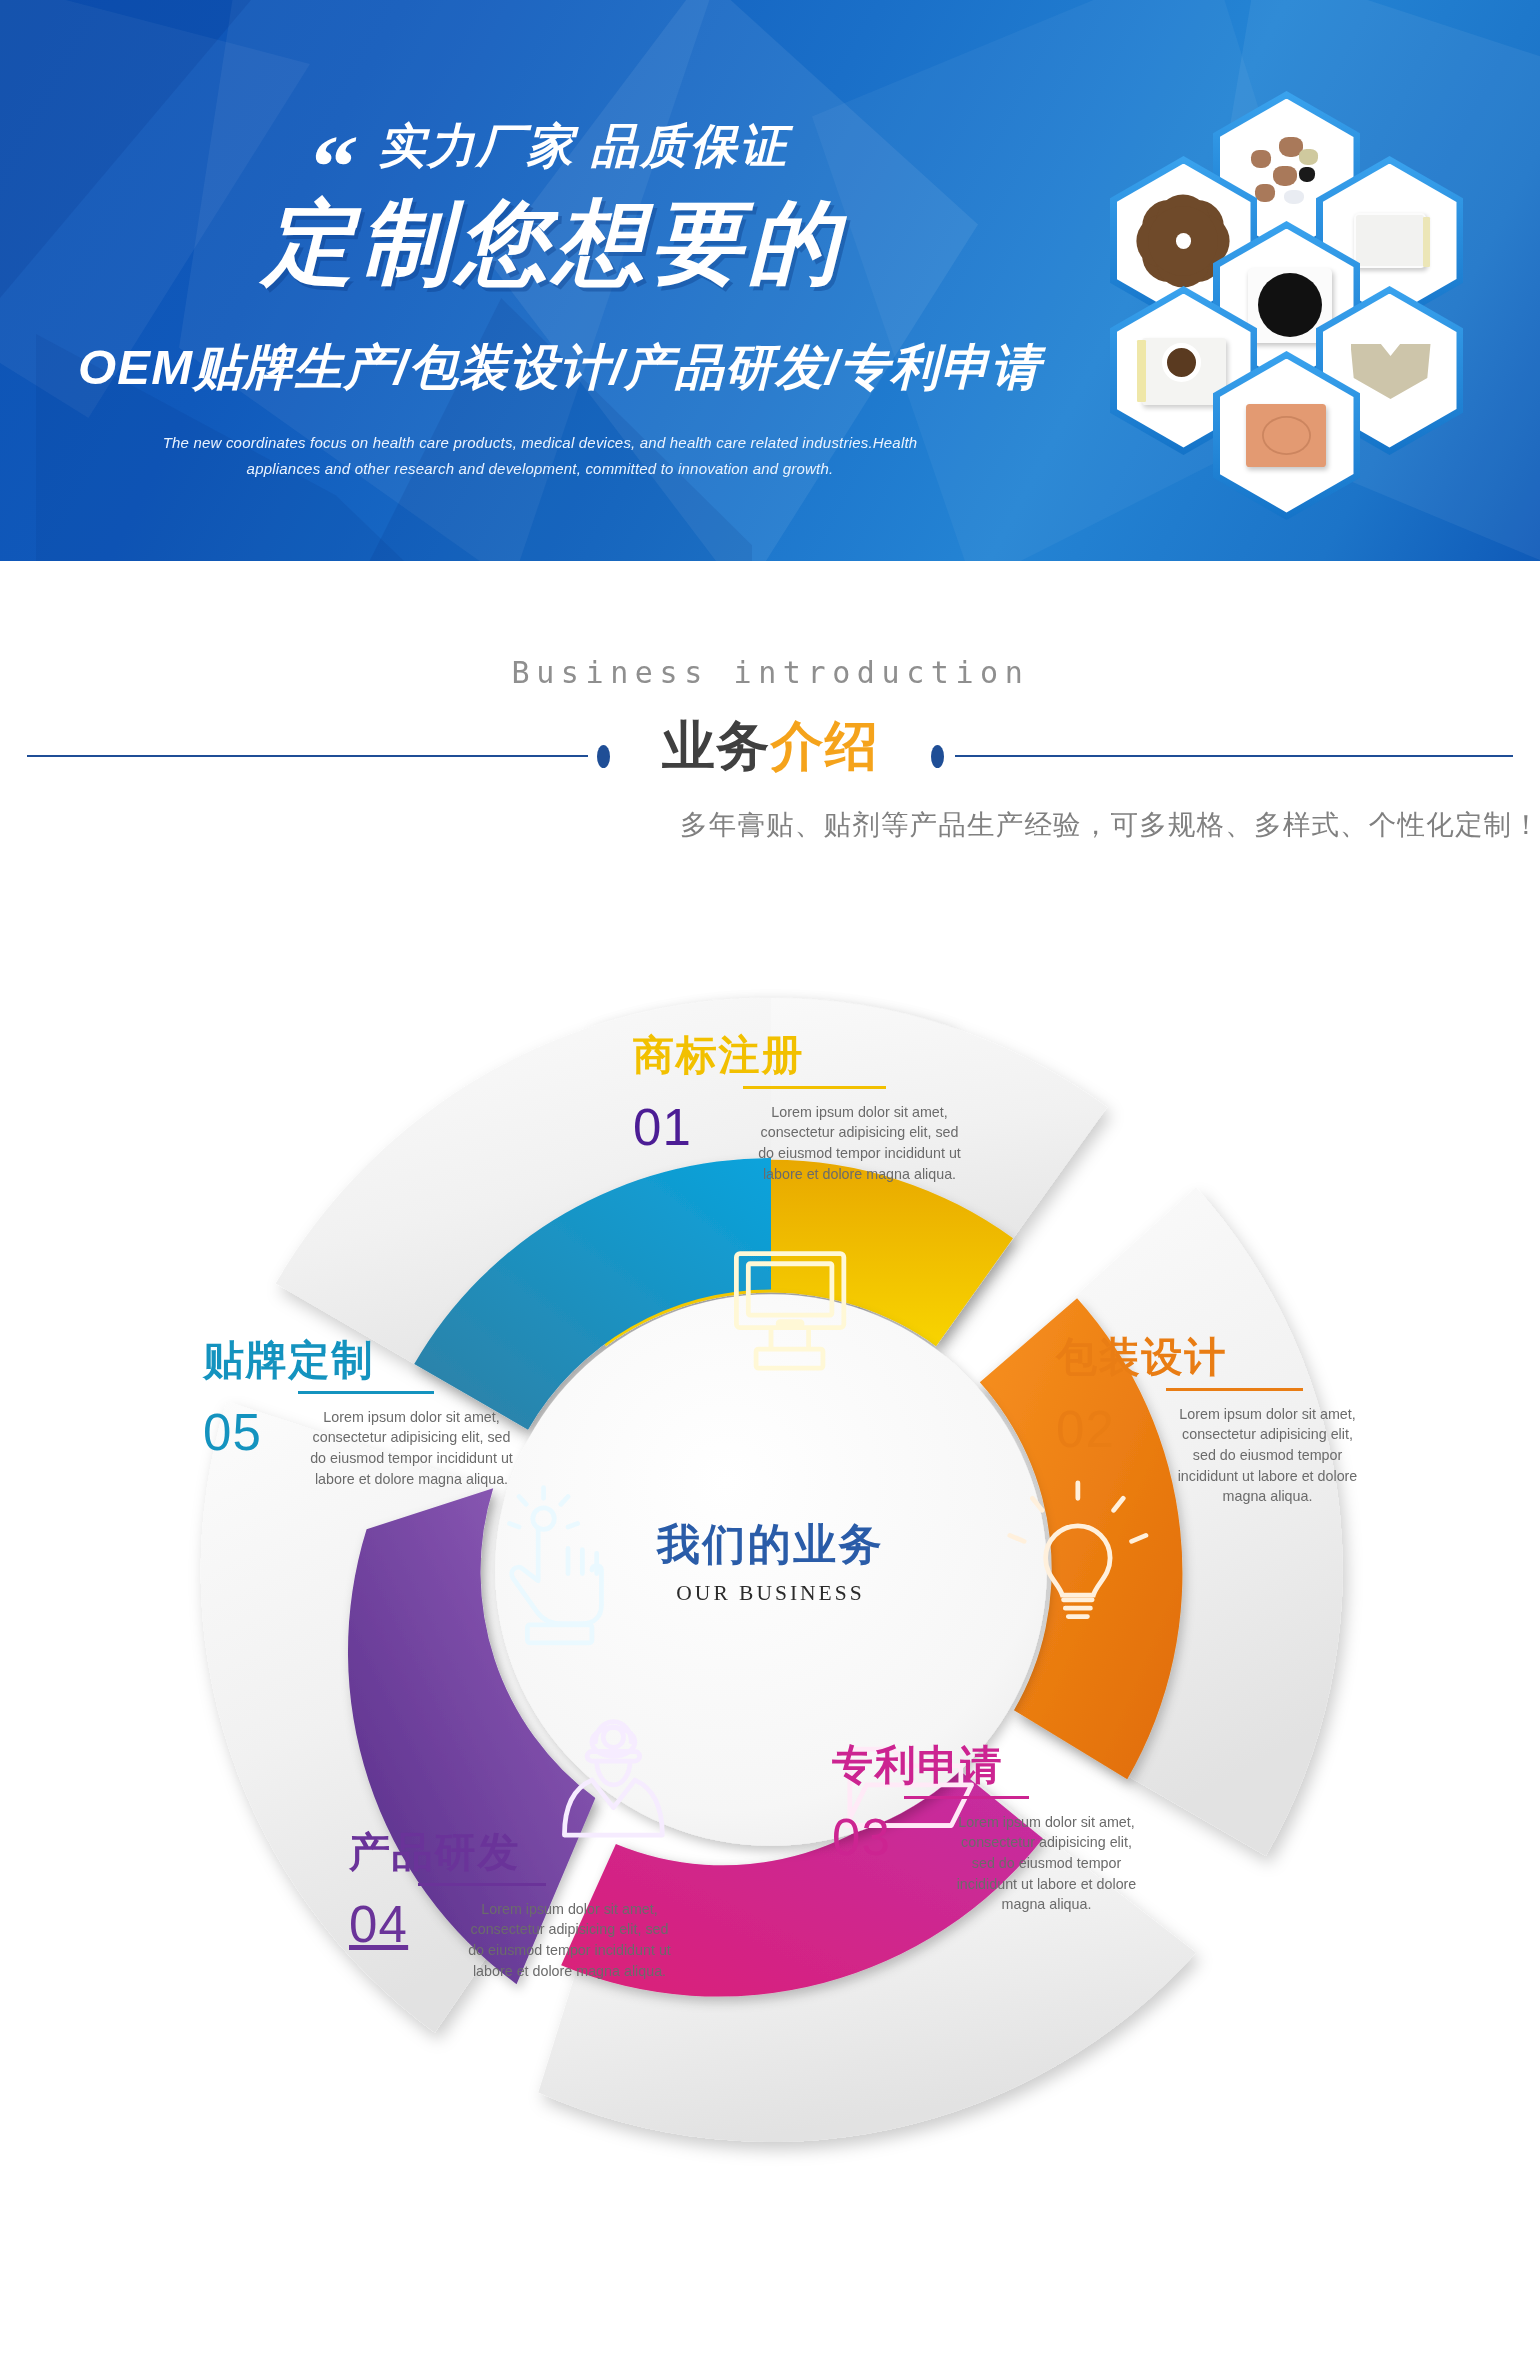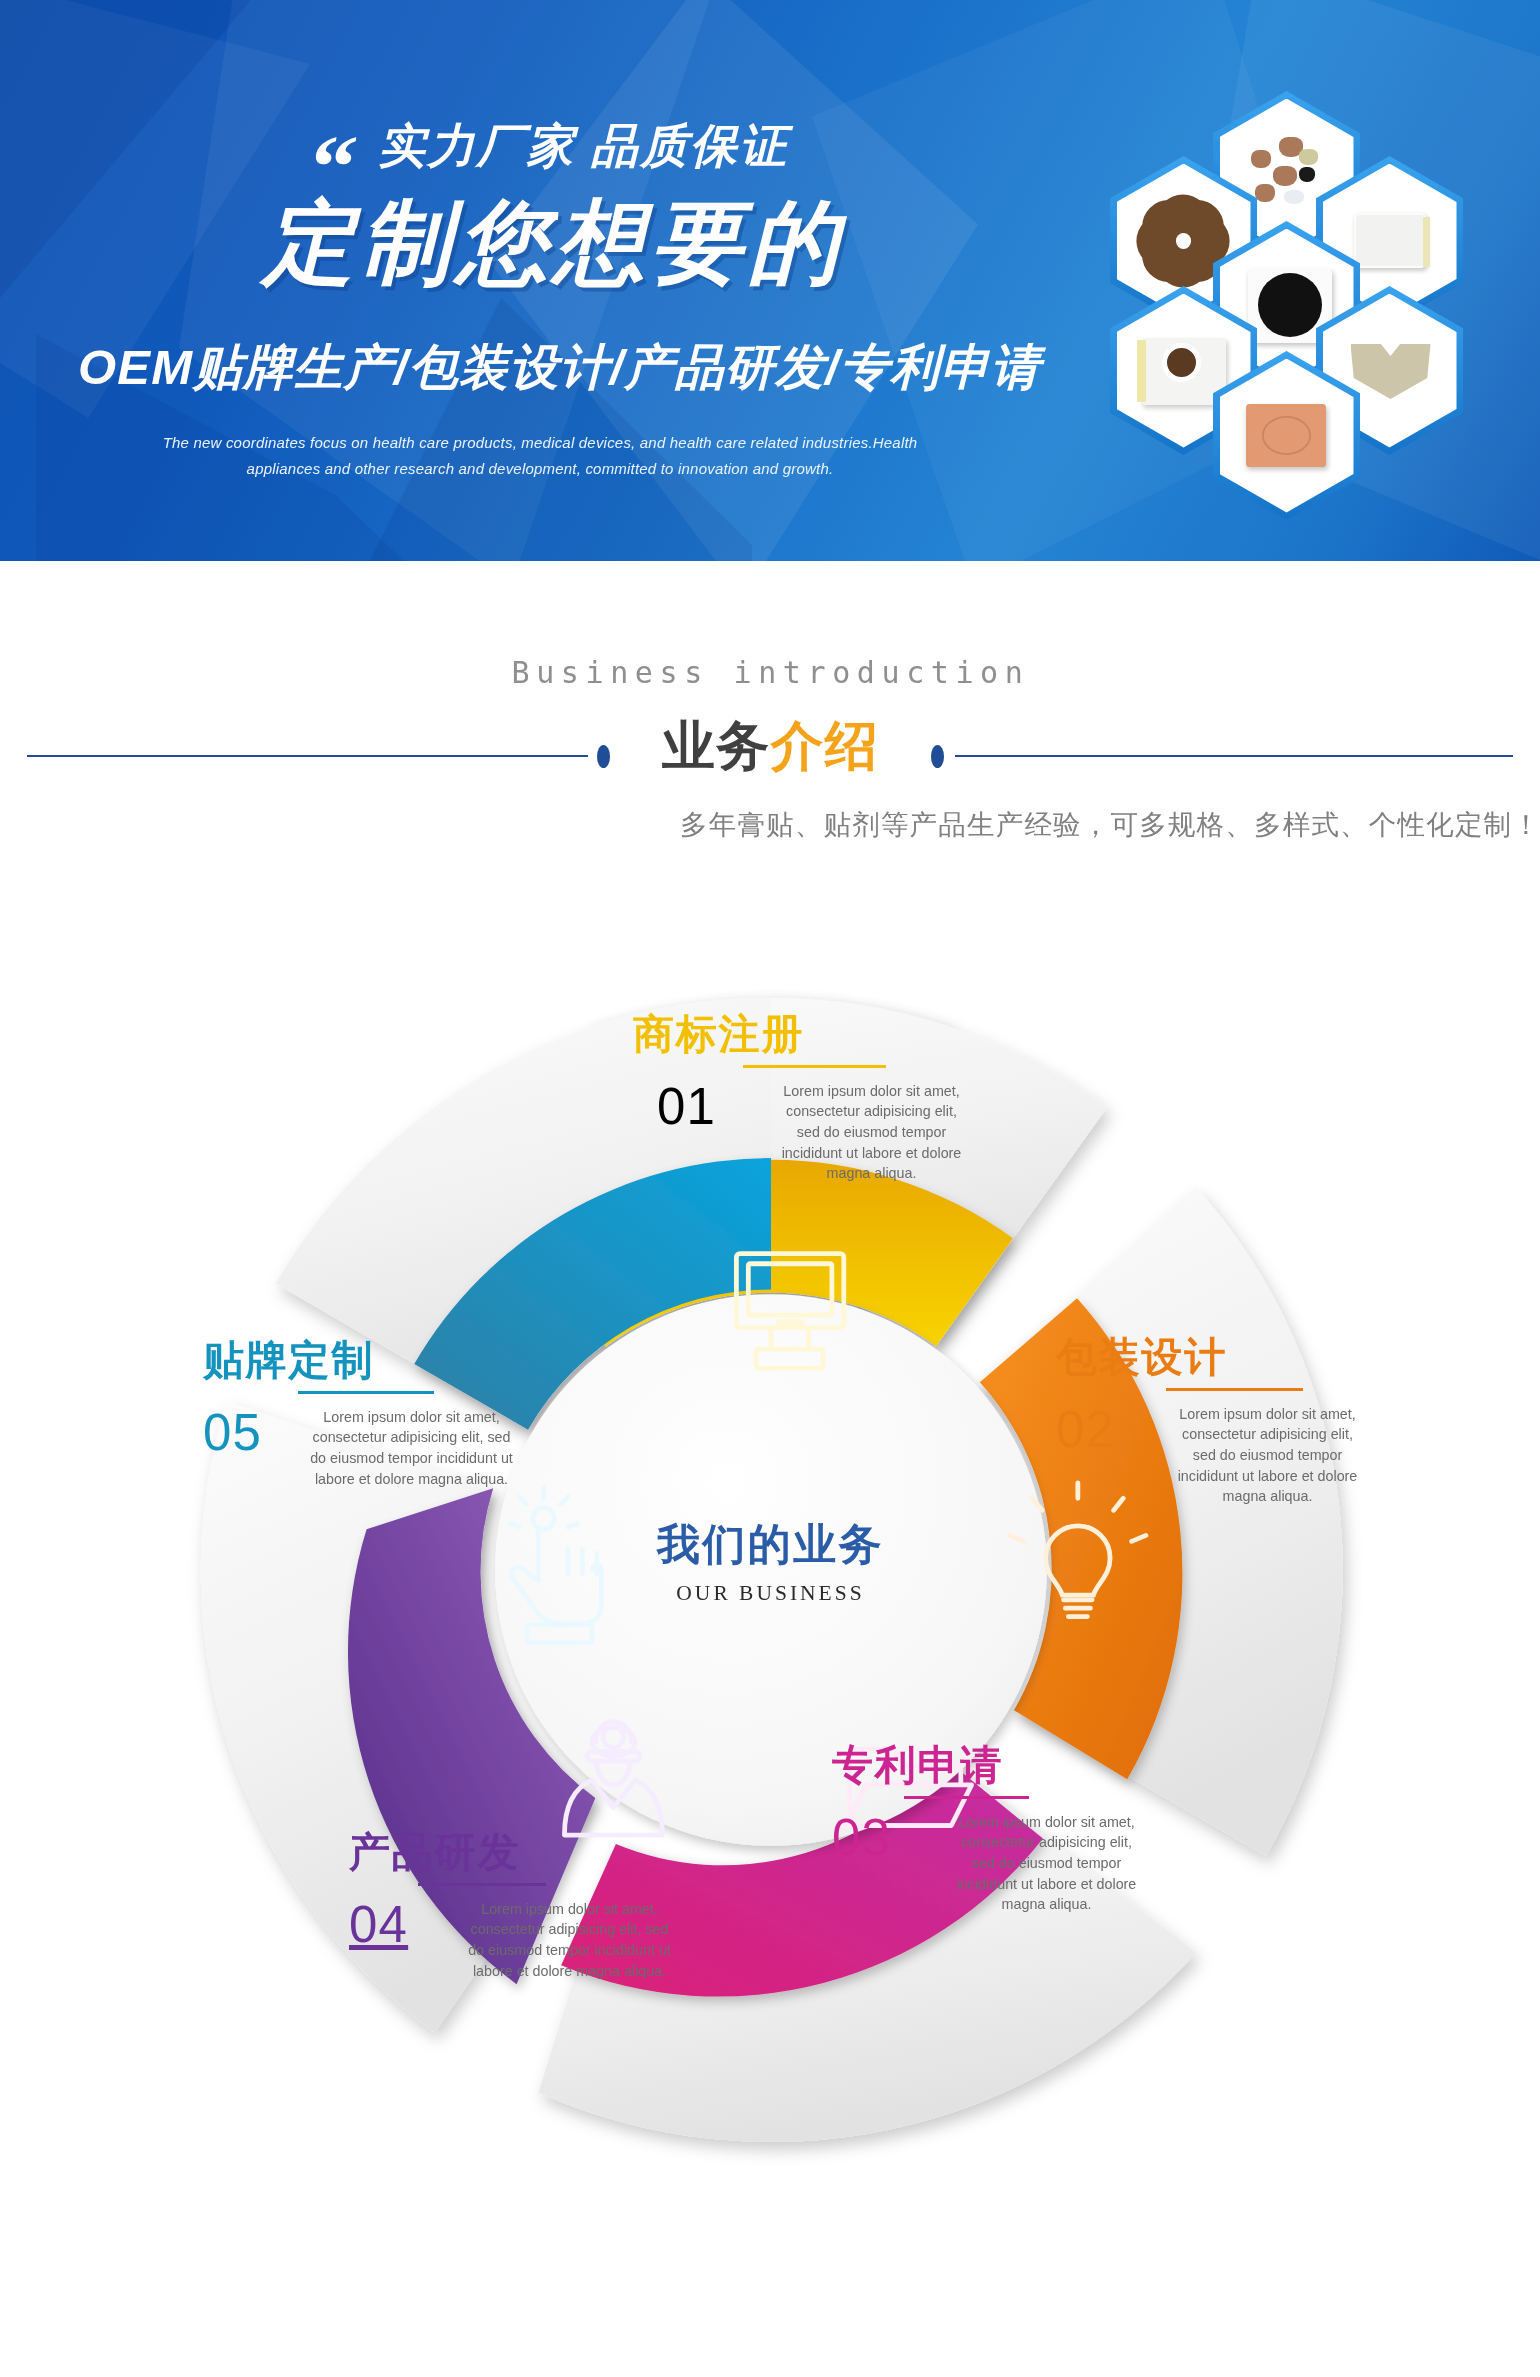--- a/index.html
+++ b/index.html
@@ -163,24 +163,24 @@
   
   .diagram { position:absolute; left:174px; top:973px; width:1194px; height:1194px; }
   .diagram svg { width:1194px; height:1194px; display:block; }
 
   .lbl { position:absolute; }
   .lbl .title { font-size:41px; font-weight:700; line-height:1; letter-spacing:1.8px; white-space:nowrap; }
   .lbl .uline { height:3px; margin-top:9.5px; }
   .lbl .num { font-size:51px; line-height:1; letter-spacing:1.2px; font-weight:400; }
   .lbl .body { color:#6b6b6b; font-size:14.3px; line-height:1.45; }
 
-  .s01 { left:633px; top:1014px; width:334px; }
+  .s01 { left:633px; top:1035px; width:334px; }
   .s01 .title { color:#f2c000; }
   .s01 .uline { background:#f2c000; width:143px; margin-left:110px; }
-  .s01 .num { color:#000000;margin-left:24px; }
+  .s01 .num { color:#4c1d95; }
   .s02 { left:1056px; top:1337px; width:310px; }
   .s02 .title { color:#e97d14; }
   .s02 .uline { background:#e97d14; width:137px; margin-left:110px; }
   .s02 .num { color:#e97d14; }
   .s03 { left:832px; top:1745px; width:310px; }
   .s03 .title { color:#cc2491; }
   .s03 .uline { background:#cc2491; width:125px; margin-left:72px; }
   .s03 .num { color:#cc2491; }
   .s04 { left:349px; top:1832px; width:322px; }
   .s04 .title { color:#6a3399; }

